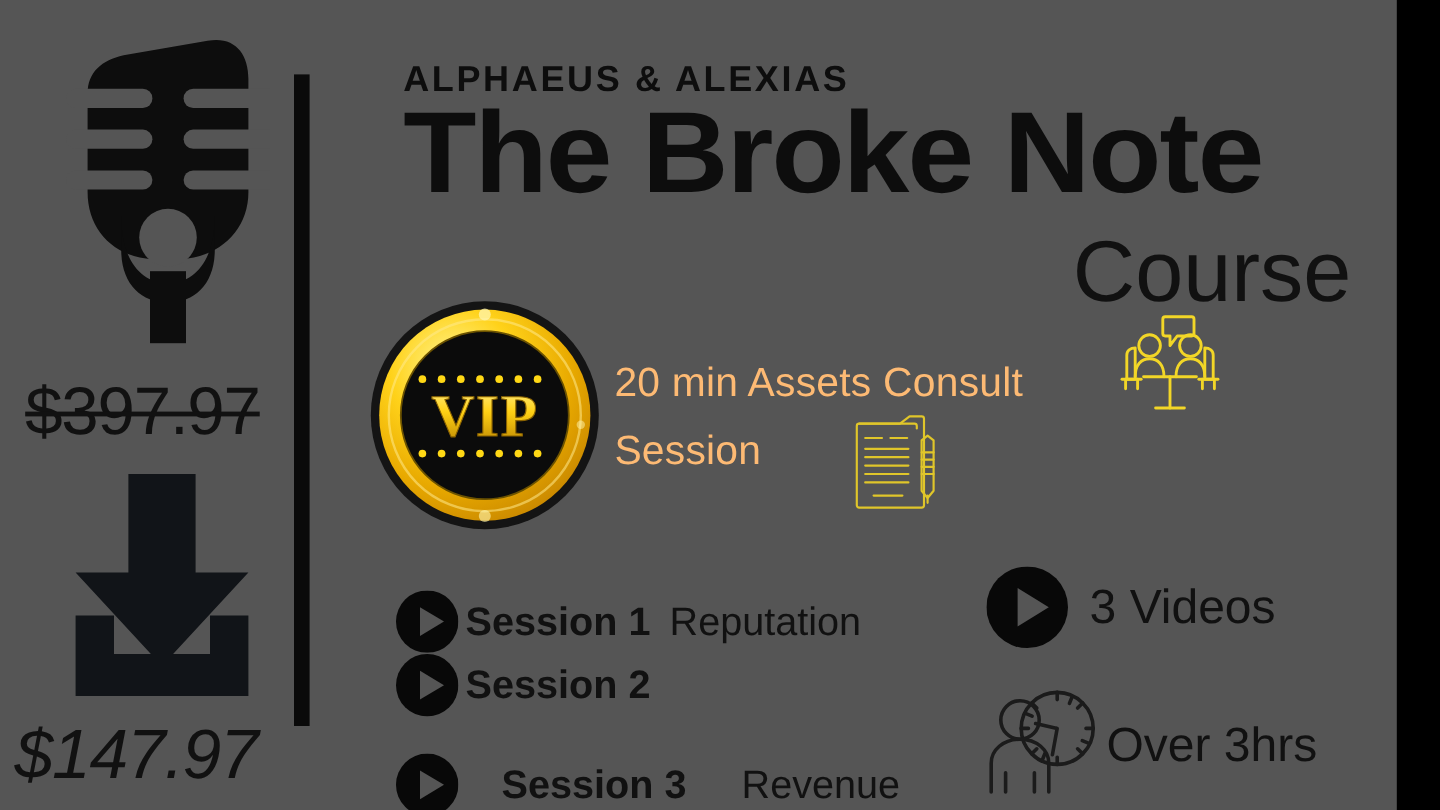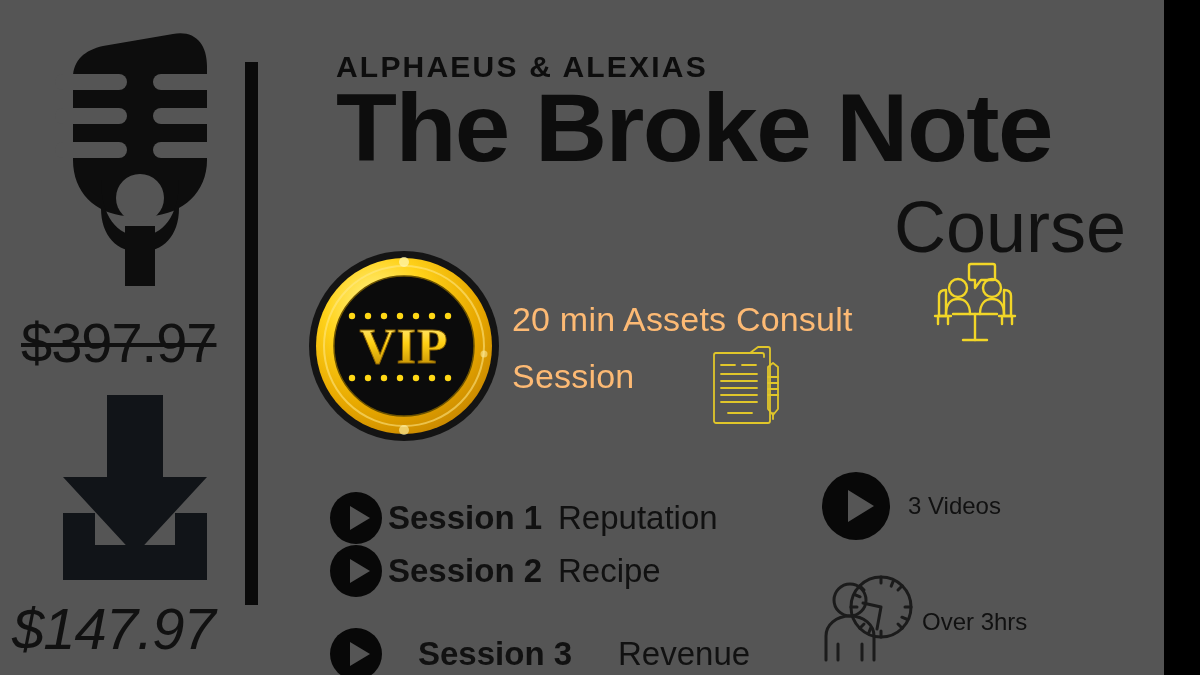--- a/index.html
+++ b/index.html
@@ -181,21 +181,21 @@
   }
   #stat-duration {
     position: absolute;
     left: 818px;
     top: 562px;
     display: flex;
     align-items: center;
   }
   .stat-label {
     color: #111111;
-    font-size: 24px;
+    font-size: 40px;
     font-family: "Liberation Sans", sans-serif;
     font-weight: 400;
     white-space: nowrap;
   }
   #videos-play { width: 68px; height: 68px; flex: 0 0 68px; }
   #videos-label { margin-left: 18px; }
   #clock-person-icon { width: 100px; height: 100px; flex: 0 0 100px; }
   #duration-label { margin-left: 4px; margin-top: 19px; }
 </style>
 </head>
@@ -366,21 +366,20 @@
     <span class="session-label">Session 1</span>
     <span class="session-topic">Reputation</span>
   </div>
 
   <div class="session-row" id="session-row-1">
     <svg class="play-circle" viewBox="0 0 52 52" aria-hidden="true">
       <circle cx="26" cy="26" r="26" fill="#080808"></circle>
       <polygon points="20,14 40,26 20,38" fill="#555555"></polygon>
     </svg>
     <span class="session-label">Session 2</span>
-    <span class="session-topic">Recipe</span>
   </div>
 
   <div class="session-row" id="session-row-2">
     <svg class="play-circle" viewBox="0 0 52 52" aria-hidden="true">
       <circle cx="26" cy="26" r="26" fill="#080808"></circle>
       <polygon points="20,14 40,26 20,38" fill="#555555"></polygon>
     </svg>
     <span class="session-label">Session 3</span>
     <span class="session-topic">Revenue</span>
   </div>

